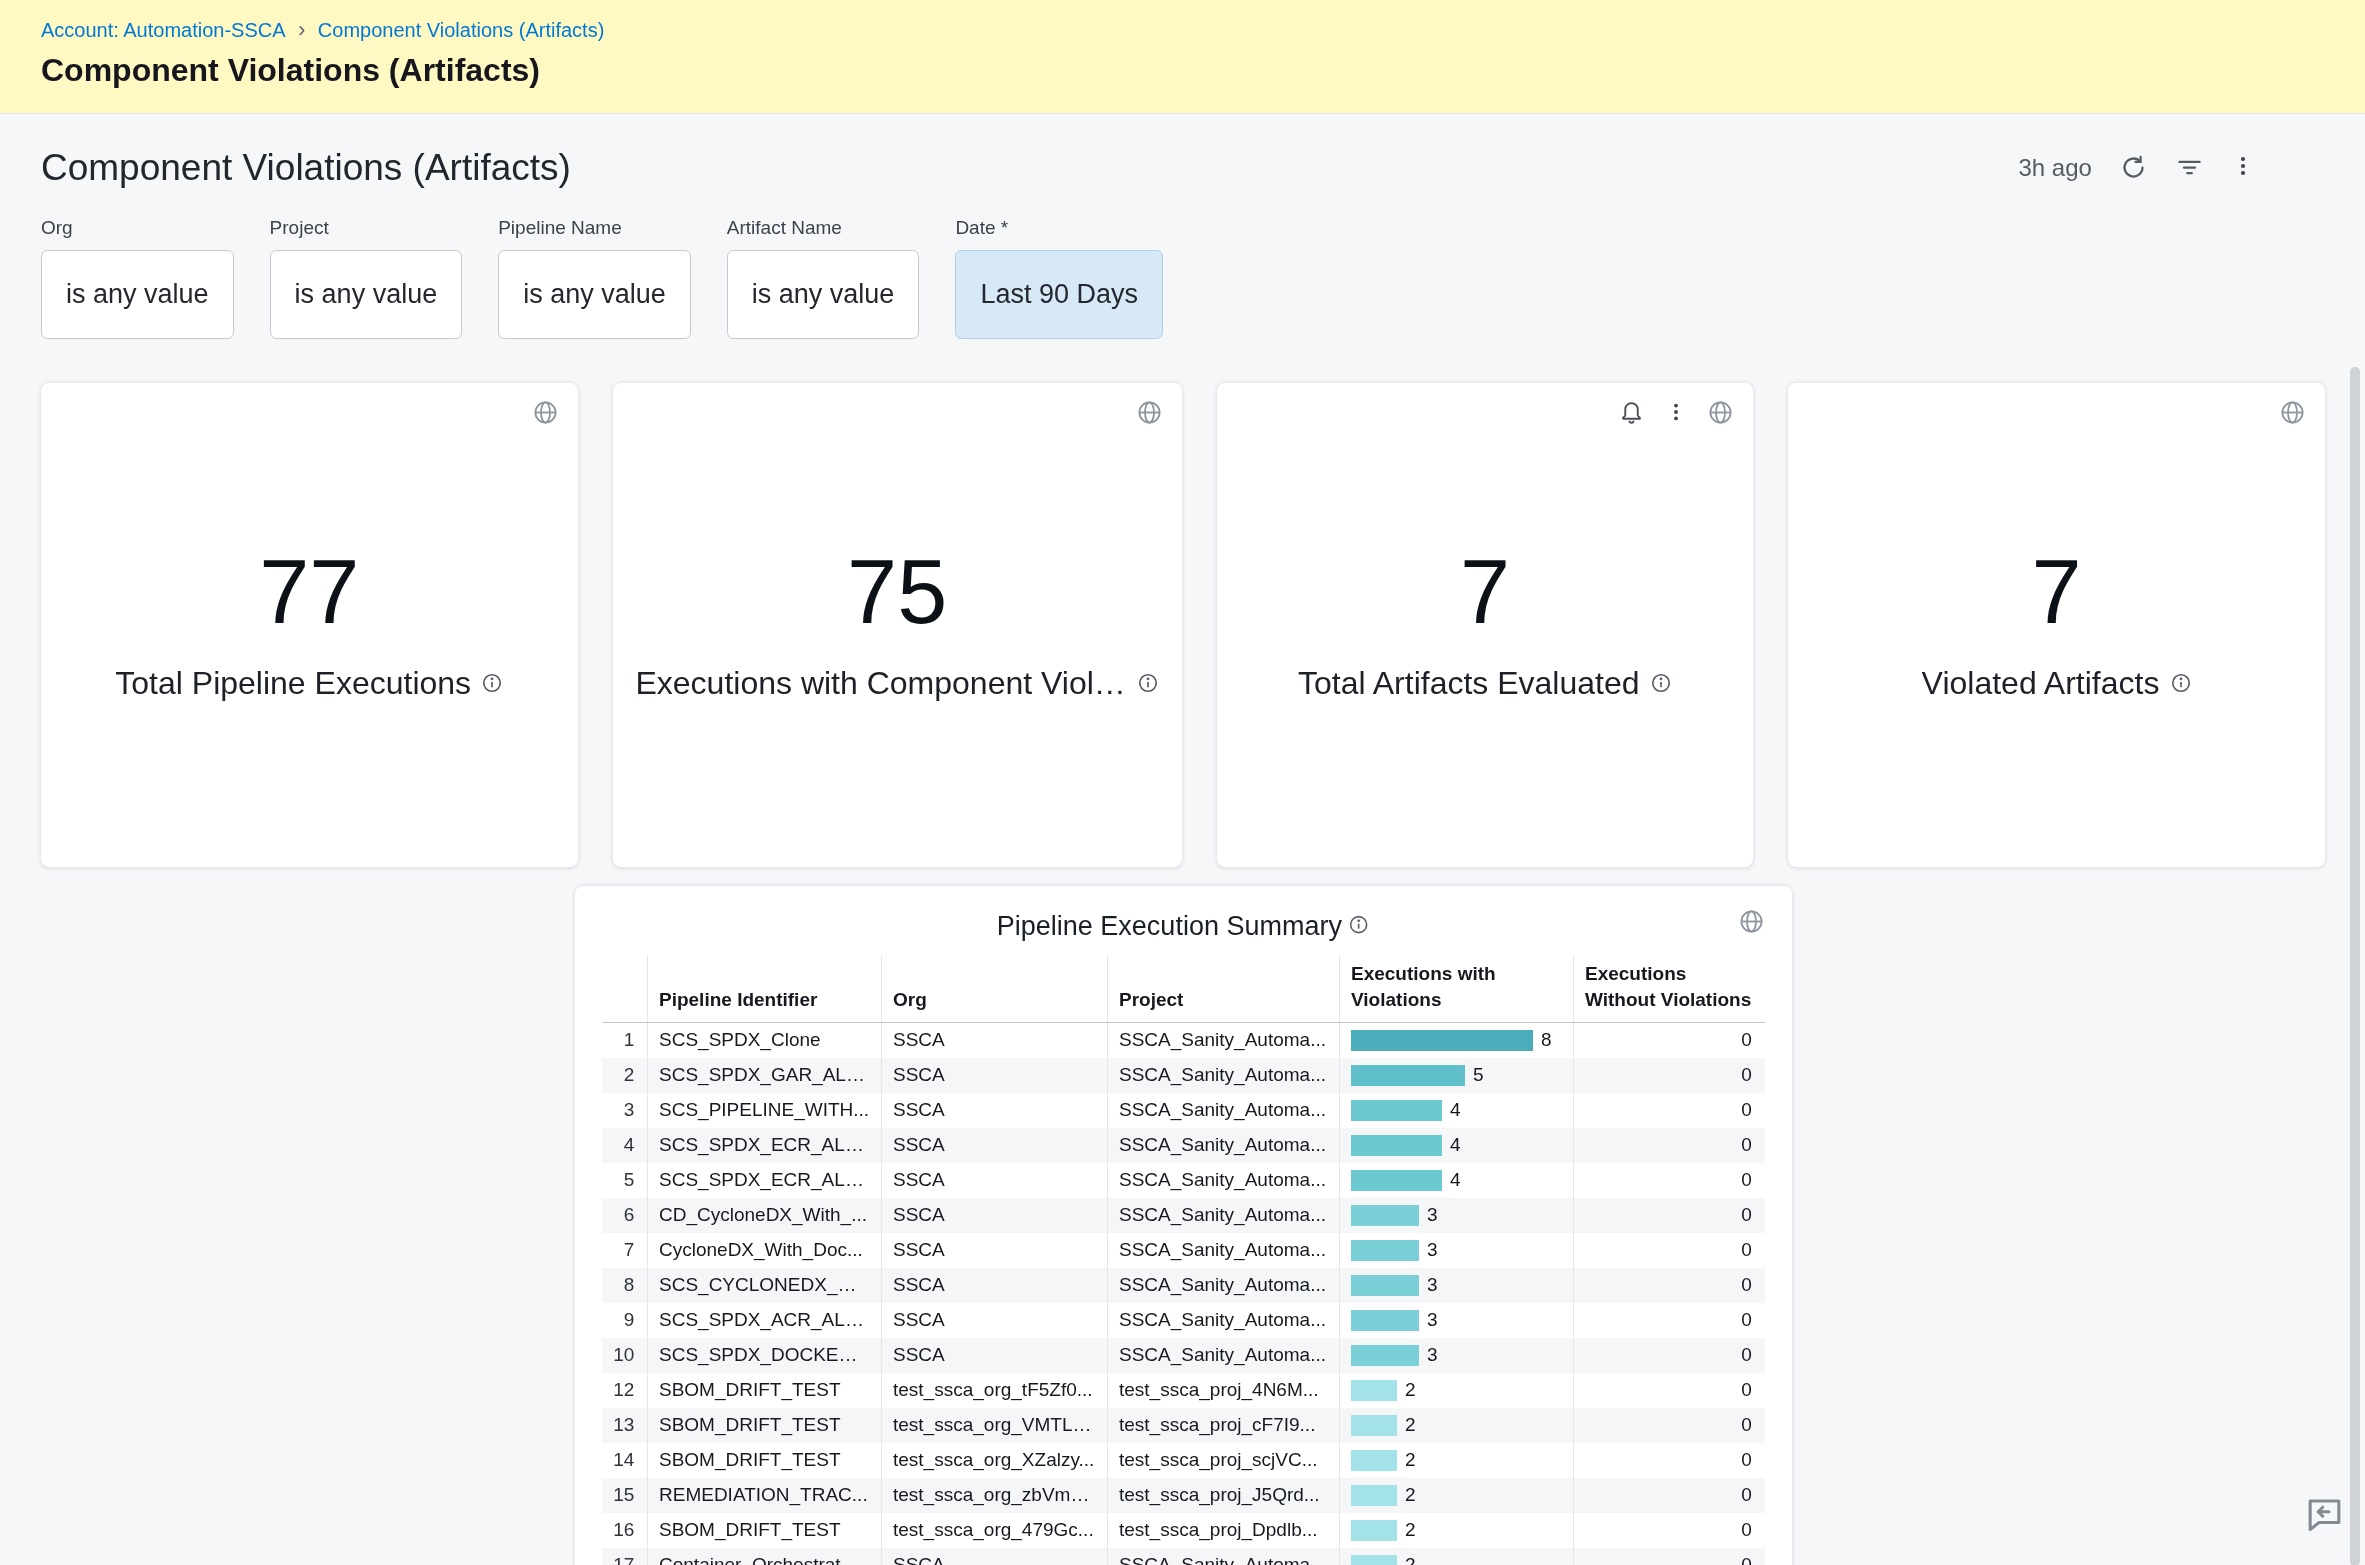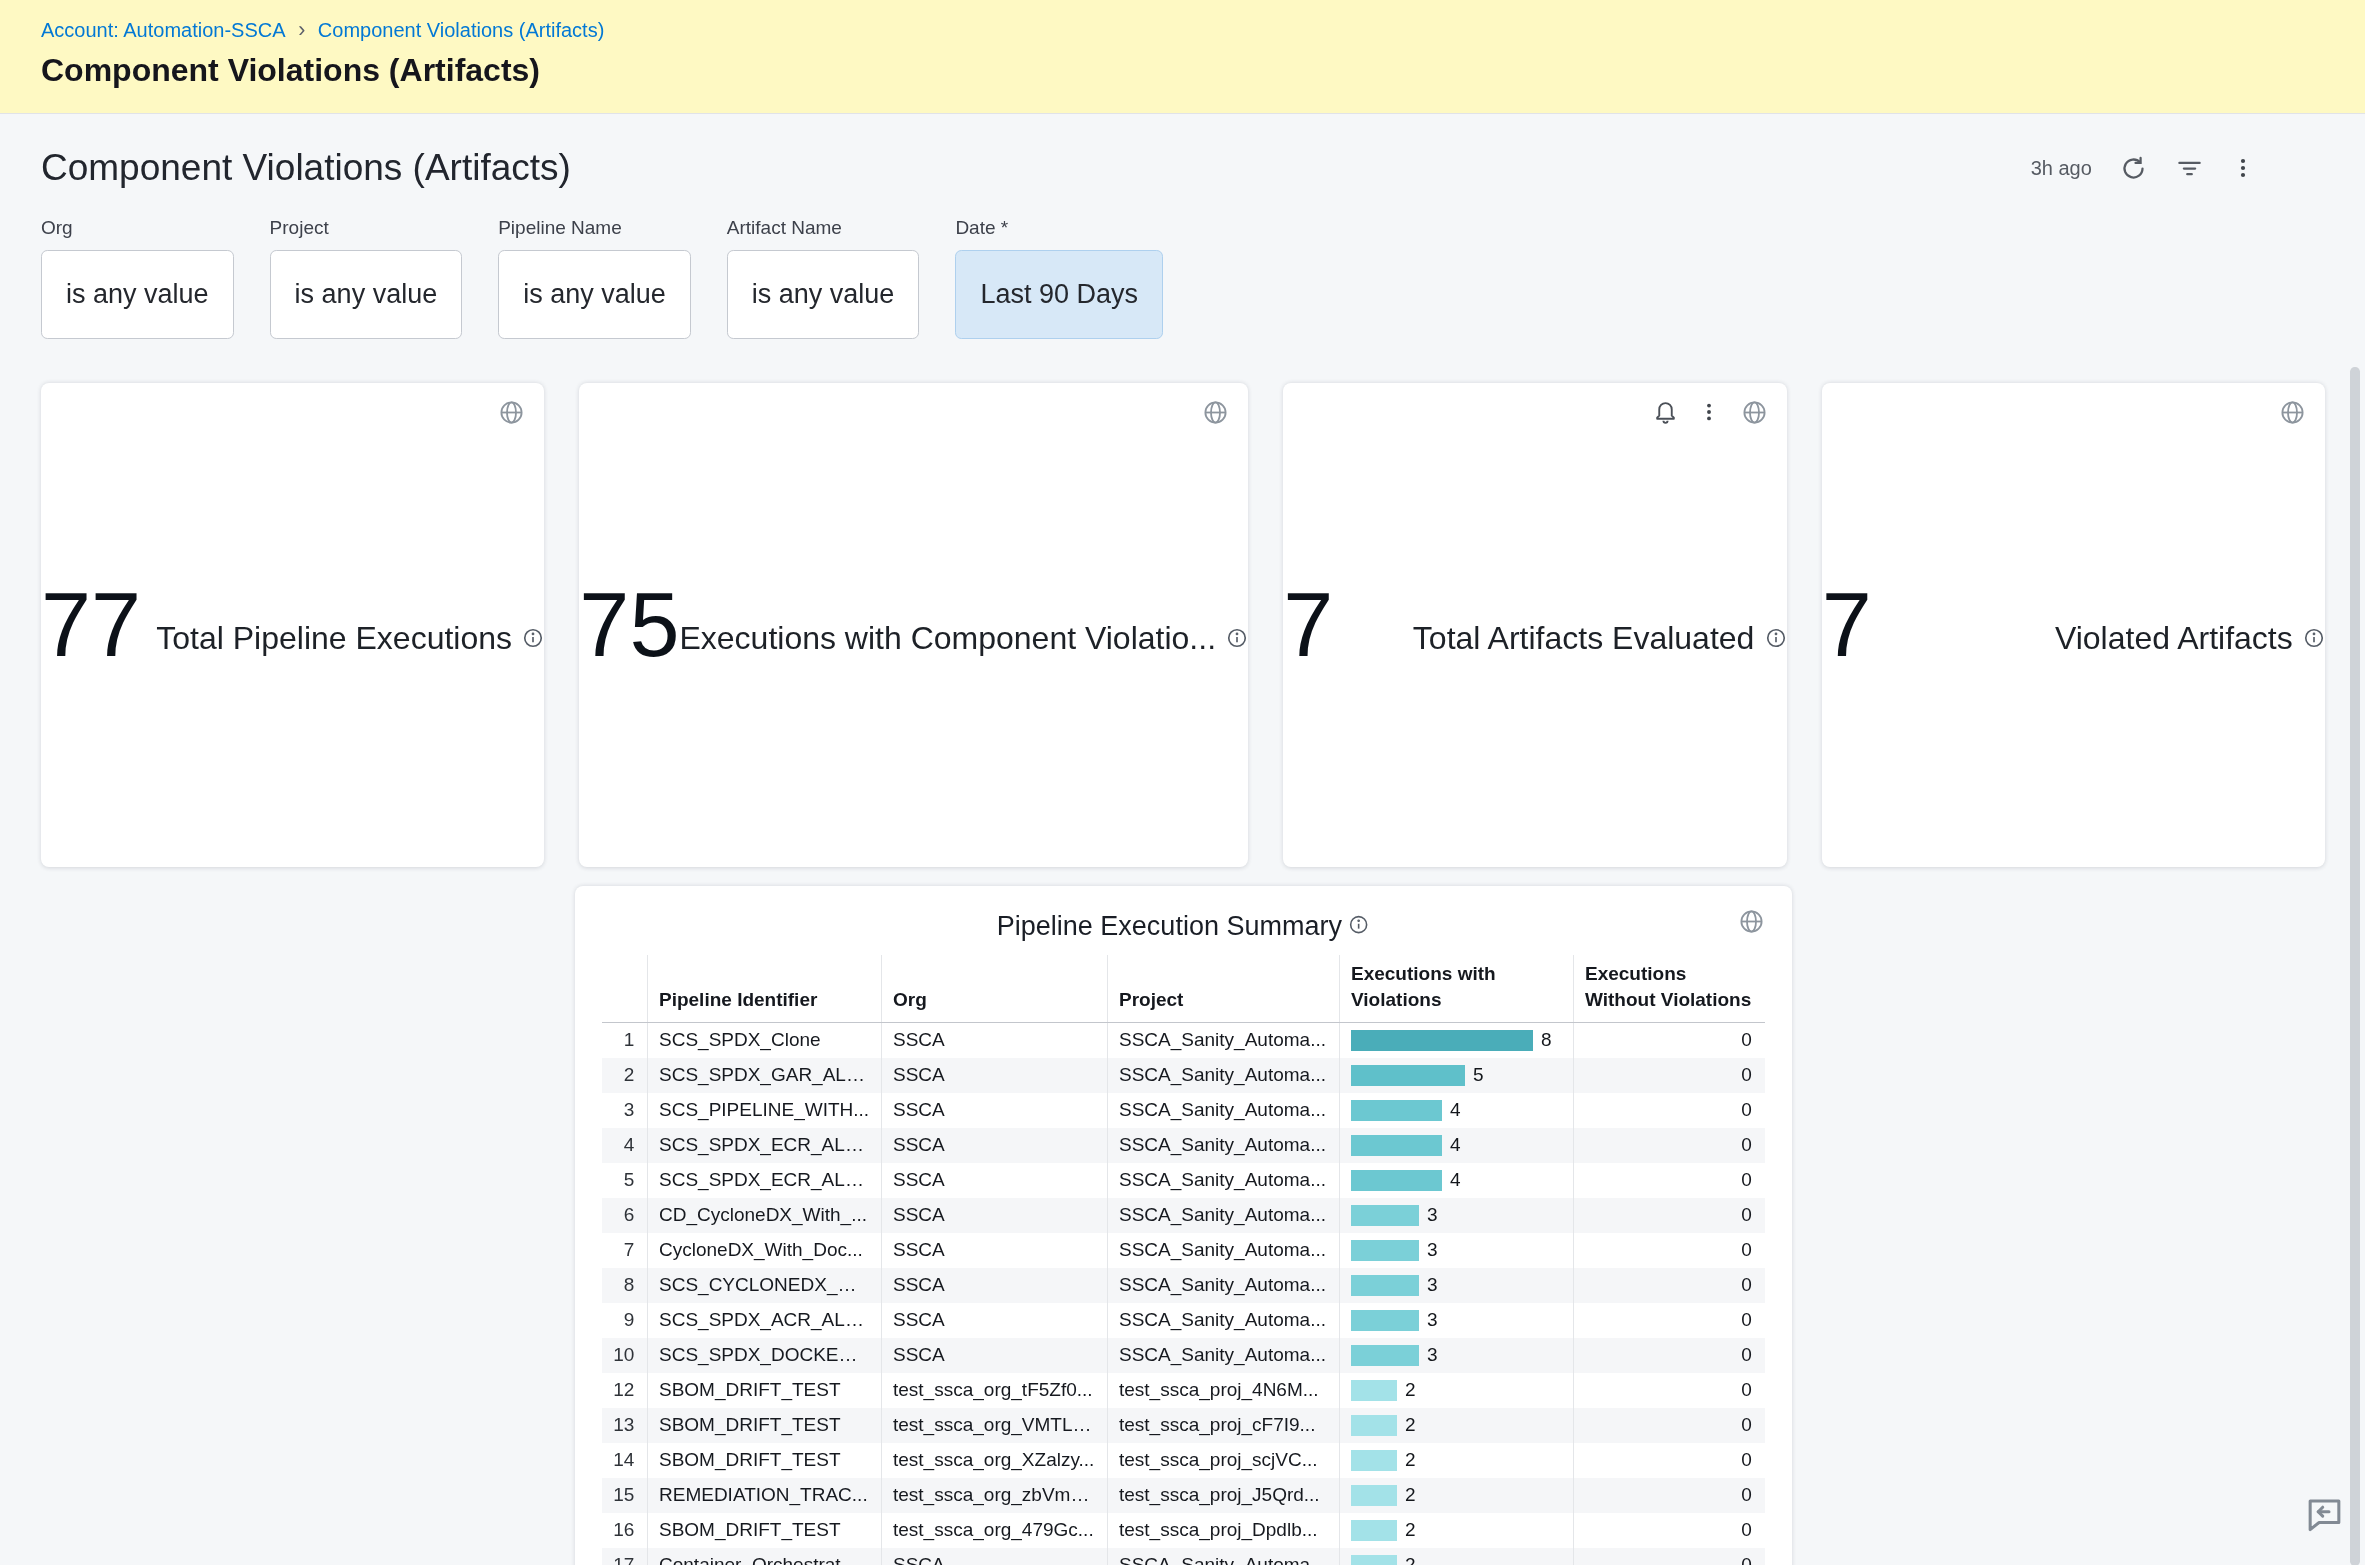--- a/index.html
+++ b/index.html
@@ -25,40 +25,40 @@
   
   .dashboard {
     background: #f5f7f9;
     height: calc(1566px - 114px);
     padding: 33px 41px 0;
     position: relative;
     overflow: hidden;
   }
   .dash-header { display: flex; justify-content: space-between; align-items: center; }
   .dash-title { font-size: 37px; font-weight: 400; color: #22262e; }
-  .dash-controls { display: flex; align-items: center; gap: 28.4px; color: #565b63; font-size: 20px; padding-right: 70px; }
+  .dash-controls { display: flex; align-items: flex-start; gap: 28.4px; color: #565b63; font-size: 24px; padding-right: 70px; }
   .icon-btn { display: inline-flex; align-items: center; justify-content: center; cursor: pointer; background: none; border: none; }
   .icon-btn svg { display: block; }
 
   
   .filters { display: flex; gap: 36px; margin-top: 28.4px; }
   .filter-label { font-size: 19px; color: #3d414b; display: block; margin-bottom: 10.3px; }
   .filter-chip {
     font-size: 27px; color: #24272d; background: #ffffff;
     border: 0.8px solid #c5c9d0; border-radius: 6.3px;
     padding: 28px 24px; display: inline-block; cursor: pointer; white-space: nowrap;
   }
   .filter-chip.active { background: #d7e8f7; border-color: #aed0ee; }
 
   
   .stats { display: grid; grid-template-columns: repeat(4, 1fr); gap: 35px; margin-top: 44px; }
   .stat-card {
     position: relative; background: #ffffff; border-radius: 8px; height: 484px;
     box-shadow: 0 0.8px 4px rgba(35,45,60,0.16);
-    display: flex; align-items: center; justify-content: space-between;
+    display: flex; flex-direction: column; align-items: center; justify-content: center;
   }
   .card-icons { position: absolute; top: 16px; right: 19px; display: flex; gap: 20.5px; align-items: center; }
   .stat-number { font-size: 90px; line-height: 1; color: #0c1118; }
   .stat-label-row { margin-top: 28.4px; display: flex; align-items: center; gap: 10.3px; font-size: 32px; color: #1d2127; max-width: 92%; }
   .stat-label-row .label-text { white-space: nowrap; overflow: hidden; text-overflow: ellipsis; }
 
   
   .table-card {
     width: 1217px; margin: 19px auto 0; background: #ffffff;
     border-radius: 8px 8px 0 0; box-shadow: 0 0.8px 4px rgba(35,45,60,0.16);

